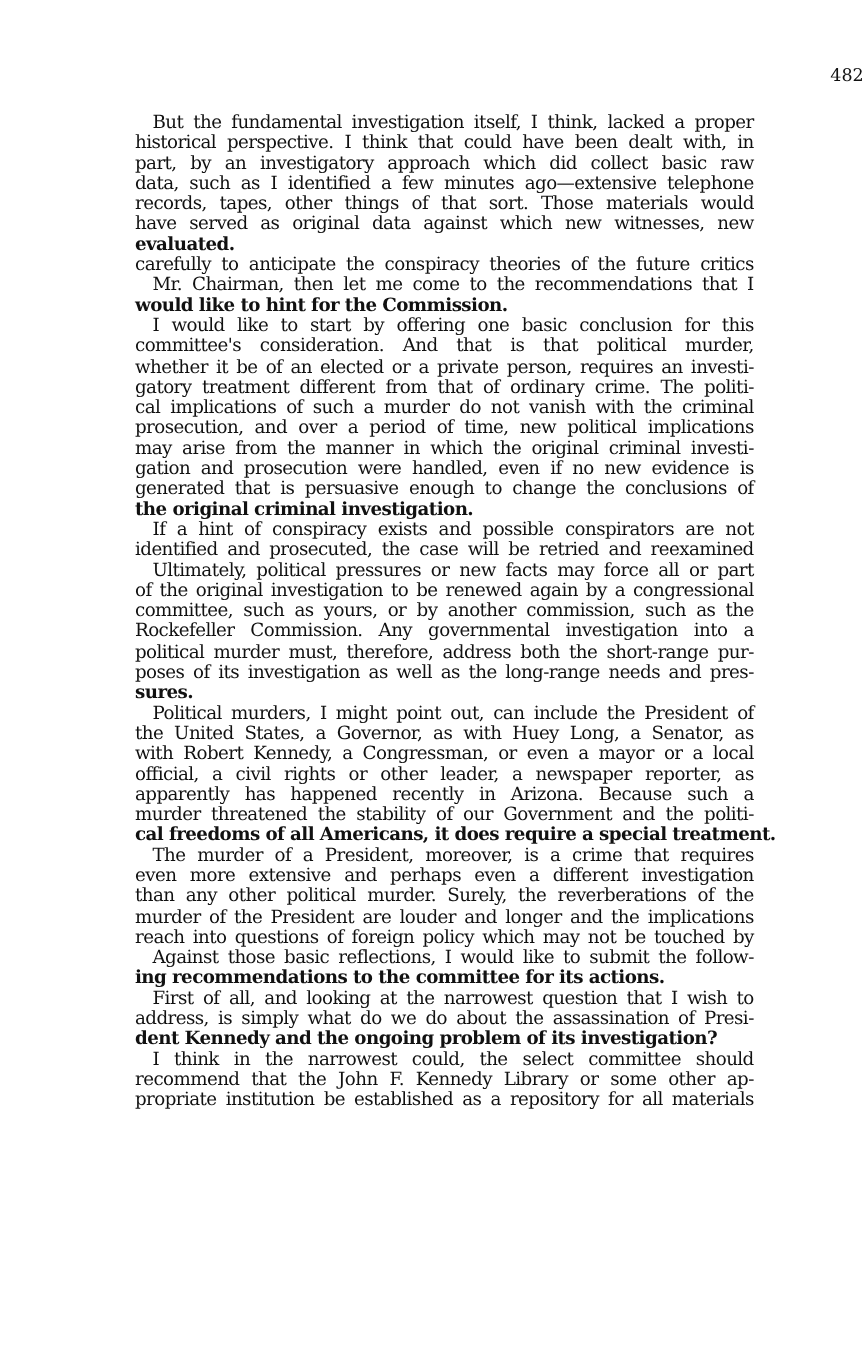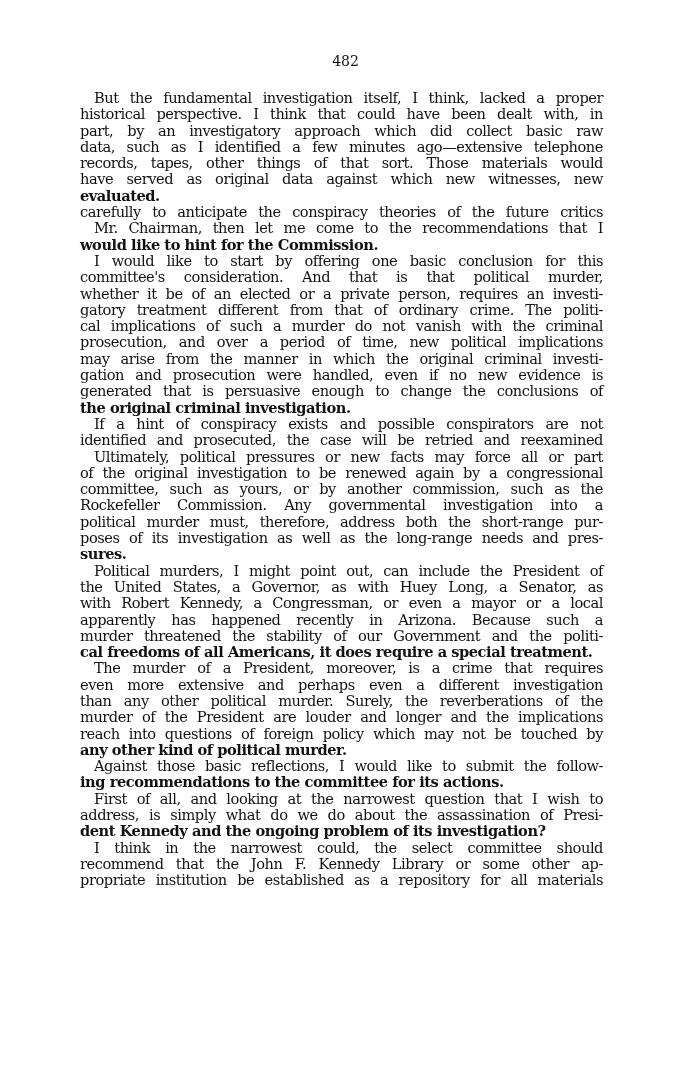--- a/index.html
+++ b/index.html
@@ -1,23 +1,23 @@
 <!DOCTYPE html>
 <html><head>
 <meta charset="utf-8">
 <style>
   html, body { margin:0; padding:0; background:#ffffff; }
   body { width:691px; height:1081px; position:relative; overflow:hidden; }
   .page { position:absolute; left:0; top:0; width:691px; height:1081px; background:#fff; }
-  .pagenum { position:absolute; top:53px; left:0; width:691px; text-align:center;
+  .pagenum { position:absolute; top:53px; left:0; width:691px; text-align:right;
     font-family:"DejaVu Serif", serif; font-size:14px; color:#111; }
   .body { position:absolute; left:80px; top:90px; width:523px;
     font-family:"DejaVu Serif", serif; font-size:14.6px; line-height:16.3px; color:#111;
     letter-spacing:-0.45px; }
-  .line { display:block; white-space:nowrap; text-align:justify; text-align-last:justify; height:16.3px; overflow:visible; }
+  .line { display:block; white-space:nowrap; text-align:justify; text-align-last:justify; height:16.3px; overflow:visible;margin-left:28px; }
   .line.last { text-align-last:left;font-weight:bold; }
   .line.indent { padding-left:14px; }
 </style>
 </head>
 <body>
 
 <div class="page">
   <div class="pagenum">482</div>
   <div class="body" id="body">
       <div>
@@ -58,31 +58,31 @@
         <span class="line">committee, such as yours, or by another commission, such as the</span>
         <span class="line">Rockefeller Commission. Any governmental investigation into a</span>
         <span class="line">political murder must, therefore, address both the short-range pur-</span>
         <span class="line">poses of its investigation as well as the long-range needs and pres-</span>
         <span class="line last">sures.</span>
       </div>
       <div>
         <span class="line indent">Political murders, I might point out, can include the President of</span>
         <span class="line">the United States, a Governor, as with Huey Long, a Senator, as</span>
         <span class="line">with Robert Kennedy, a Congressman, or even a mayor or a local</span>
+        <span class="line">official, a civil rights or other leader, a newspaper reporter, as</span>
         <span class="line">apparently has happened recently in Arizona. Because such a</span>
         <span class="line">murder threatened the stability of our Government and the politi-</span>
         <span class="line last">cal freedoms of all Americans, it does require a special treatment.</span>
       </div>
       <div>
         <span class="line indent">The murder of a President, moreover, is a crime that requires</span>
         <span class="line">even more extensive and perhaps even a different investigation</span>
         <span class="line">than any other political murder. Surely, the reverberations of the</span>
         <span class="line">murder of the President are louder and longer and the implications</span>
         <span class="line">reach into questions of foreign policy which may not be touched by</span>
-        <span class="line last">any other kind of political murder.</span>
       </div>
       <div>
         <span class="line indent">Against those basic reflections, I would like to submit the follow-</span>
         <span class="line last">ing recommendations to the committee for its actions.</span>
       </div>
       <div>
         <span class="line indent">First of all, and looking at the narrowest question that I wish to</span>
         <span class="line">address, is simply what do we do about the assassination of Presi-</span>
         <span class="line last">dent Kennedy and the ongoing problem of its investigation?</span>
       </div>

